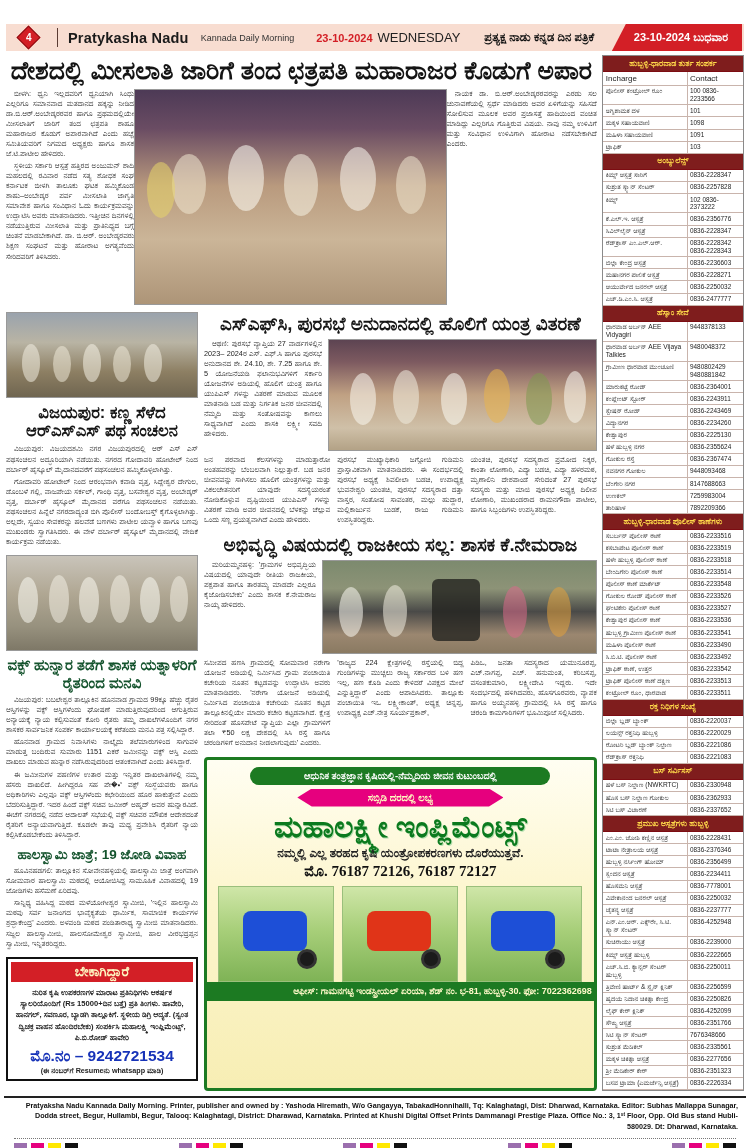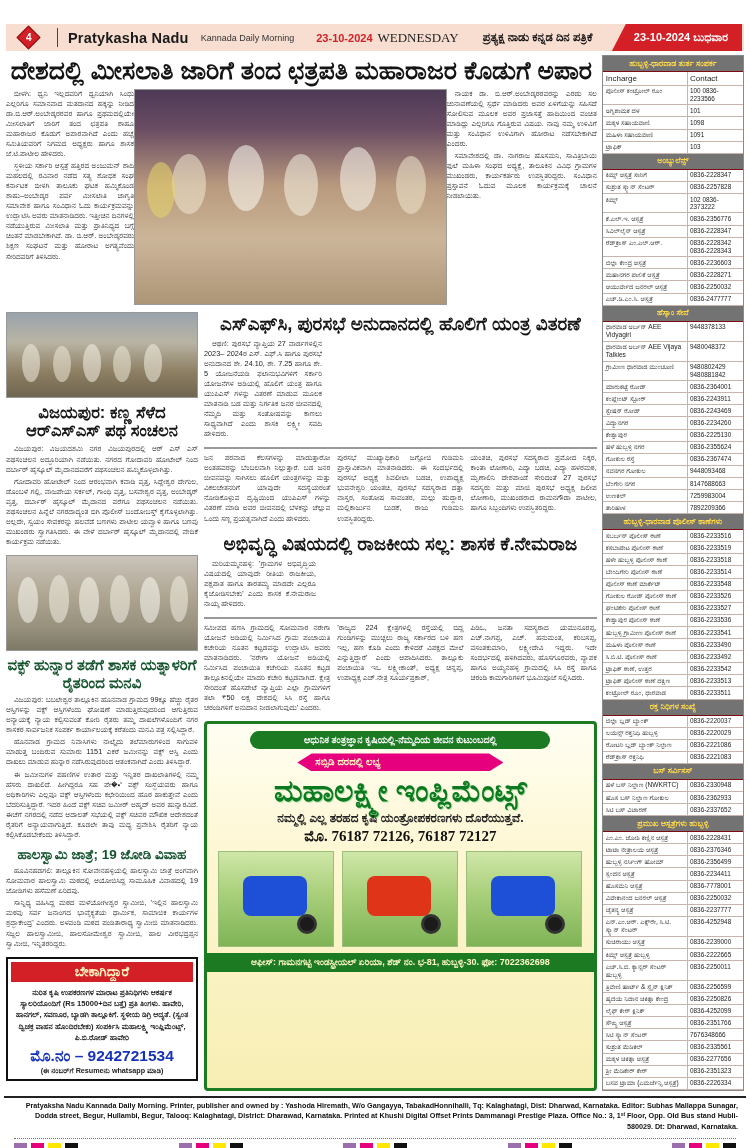--- a/index.html
+++ b/index.html
@@ -8,21 +8,21 @@
   .page { position:relative; width:750px; height:1148px; background:#ffffff; margin:0 auto; overflow:hidden; padding:4px 4px 0 4px; }
 
   
   .masthead { display:flex; align-items:center; height:27px; background:#f8ddd1; margin:20px 2px 4px 2px; padding:0 0 0 8px; position:relative; }
   .page-diamond { width:17px; height:17px; background:#d31f26; transform:rotate(45deg); display:flex; align-items:center; justify-content:center; margin:0 10px 0 6px; border:1px solid #8c0f14; }
   .page-diamond span { transform:rotate(-45deg); color:#fff; font-size:10px; font-weight:bold; }
   .mast-divider { width:1px; height:19px; background:#5a3b33; margin:0 10px; }
   .mast-title { font-size:14.5px; font-weight:bold; color:#1a1a1a; letter-spacing:.2px; }
   .mast-sub { font-size:9px; color:#333; margin-left:12px; }
   .mast-date { font-size:11px; font-weight:bold; color:#d31f26; margin-left:22px; }
-  .mast-day { font-size:13px; color:#222; margin-left:5px; font-family:Liberation Serif, serif; }
+  .mast-day { font-size:13px; color:#222; margin-left:5px; font-family:Liberation Sans, sans-serif; }
   .mast-kn { font-size:11.5px; font-weight:bold; color:#111; margin-left:24px; }
   .date-banner { position:absolute; right:2px; top:0; height:27px; background:#d31f26; color:#fff; font-size:11px; font-weight:bold; display:flex; align-items:center; padding:0 14px 0 22px; clip-path:polygon(14px 0,100% 0,100% 100%,0 100%); }
 
   
   .content { display:flex; gap:5px; height:1036px; overflow:hidden; margin:0 2px; }
   .main { width:594px; display:flex; flex-direction:column; }
   .sidebar { width:143px; border:1px solid #8a8a8a; background:#fdf1ec; overflow:hidden; }
 
   
   .body-txt { font-size:7.3px; line-height:1.38; color:#222; text-align:justify; }
@@ -49,43 +49,43 @@
 
   
   .wanted { border:2px solid #111; margin-top:6px; background:#fff; }
   .wanted-head { background:#d31f26; color:#fef9c3; font-weight:bold; font-size:13.5px; text-align:center; padding:2px 0; margin:3px; }
   .wanted-body { font-size:7.6px; line-height:1.5; text-align:center; padding:2px 6px; color:#222; font-weight:bold; }
   .wanted-phone { color:#1733b8; font-weight:bold; font-size:15.5px; text-align:center; padding:1px 12px; }
   .wanted-note { font-size:7.2px; text-align:center; padding-bottom:4px; color:#222; font-weight:bold; }
 
   
   .h1-mid { font-size:18.5px; font-weight:bold; text-align:center; color:#161616; padding:1px 0 4px 0; }
-  .art-row { display:flex; gap:6px;flex-direction:column; }
+  .art-row { display:flex; gap:6px; }
   .ssc-photo { flex:1; height:112px; background:linear-gradient(180deg,#5d4452 0%,#7d5a60 20%,#c0a183 50%,#cfc0a8 80%,#b3a286 100%); }
   .ssc-coltxt { width:118px; }
   .cols3 { display:flex; gap:7px; margin-top:4px; }
   .cols3 .body-txt { flex:1; }
   .nem-photo { flex:1; height:94px; background:linear-gradient(180deg,#7c8a6e 0%,#8d9377 30%,#4a4a48 55%,#9b8770 80%,#8a7a62 100%); }
   .nem-coltxt { width:112px; }
 
   
   .bigad { border:3px solid #1c7a22; border-radius:4px; margin-top:8px; background:linear-gradient(180deg,#fffef2 0%,#fdf6cf 40%,#f7eeb4 100%); padding:5px 6px 0 6px; position:relative; flex:1; display:flex; flex-direction:column; }
   .ad-pill { background:#1c7a22; color:#ffffff; font-size:9.5px; font-weight:bold; text-align:center; border-radius:10px; padding:3px 10px; width:80%; margin:2px auto 4px auto; }
-  .ad-ribbon { background:#e6007e; color:#fff7c0; font-size:10px; font-weight:bold; padding:3px 18px; width:55%; margin:0 auto 4px auto; clip-path:polygon(0 50%,7% 0,93% 0,100% 50%,93% 100%,7% 100%); }
+  .ad-ribbon { background:#e6007e; color:#fff7c0; font-size:10px; font-weight:bold; text-align:center; padding:3px 18px; width:55%; margin:0 auto 4px auto; clip-path:polygon(0 50%,7% 0,93% 0,100% 50%,93% 100%,7% 100%); }
   .ad-title { font-size:30px; font-weight:bold; color:#0b7a1e; text-align:center; text-shadow:1px 1px 0 #b7e0b0; line-height:1.05; }
   .ad-sub { font-size:12px; font-weight:bold; color:#222; text-align:center; margin-top:4px; }
   .ad-phone { font-size:15px; font-weight:bold; color:#111; text-align:center; margin-top:3px; font-family:"Liberation Serif", serif; }
   .ad-products { display:flex; gap:8px; justify-content:center; margin-top:6px; }
   .product { width:116px; height:96px; border:1px solid #9abf7c; background:linear-gradient(180deg,#cfe6a8 0%,#a8cf7a 45%,#7fb356 100%); position:relative; }
   .equip { position:absolute; left:24px; top:24px; width:64px; height:40px; border-radius:8px; }
   .wheel { position:absolute; right:16px; bottom:12px; width:20px; height:20px; border-radius:50%; background:#1b1b1b; border:3px solid #333; }
-  .ad-address { background:#1c7a22; color:#fff9c9; font-size:9px; font-weight:bold; text-align:center; padding:4px 2px; margin:6px -6px 0 -6px; }
-
-  
-  .sb-header { background:#737373; color:#ffd94a; font-weight:bold; font-size:8px; text-align:center; padding:2.5px 1px; border-bottom:1px solid #7c0c12; }
+  .ad-address { background:#1c7a22; color:#fff9c9; font-size:9px; font-weight:bold; text-align:right; padding:4px 2px; margin:0 -6px 0 -6px; }
+
+  
+  .sb-header { background:#7f1d1d; color:#ffd94a; font-weight:bold; font-size:8px; text-align:center; padding:2.5px 1px; border-bottom:1px solid #7c0c12; }
   .sb-row { display:flex; border-bottom:1px solid #c9b4ac; background:#fff; }
   .sb-label { flex:1; font-size:6.6px; padding:1.6px 3px; color:#222; line-height:1.2; }
   .sb-val { width:56px; font-size:6.4px; padding:1.6px 2px; color:#222; line-height:1.2; border-left:1px solid #c9b4ac; }
   .sb-colhead .sb-label, .sb-colhead .sb-val { font-weight:normal; font-size:8px; }
 
   
   .footer { margin-top:5px; border-top:2px solid #222; padding-top:3px; }
   .imprint { font-size:7.2px; font-weight:bold; color:#111; text-align:right; line-height:1.45; padding:0 8px; }
   .regmarks { display:flex; justify-content:space-between; align-items:center; margin:6px 10px 0 10px; border-top:1px dotted #777; padding-top:4px; }
   .mark-group { display:flex; gap:4px; }
@@ -123,21 +123,20 @@
           <div class="photo lead-photo">
             <div class="blob" style="left:12%;top:30%;width:34px;height:60px;background:#f1e7d2;"></div>
             <div class="blob" style="left:30%;top:26%;width:36px;height:66px;background:#fdfdf6;"></div>
             <div class="blob" style="left:48%;top:30%;width:34px;height:62px;background:#f6f2e4;"></div>
             <div class="blob" style="left:66%;top:27%;width:36px;height:64px;background:#fbfaf2;"></div>
             <div class="blob" style="left:84%;top:31%;width:30px;height:58px;background:#efe6d0;"></div>
             <div class="blob" style="left:4%;top:34%;width:28px;height:56px;background:#e8d66a;"></div>
           </div>
           <div class="body-txt lead-col-r">
             <p>ನಾಯಕ ಡಾ. ಬಿ.ಆರ್.ಅಂಬೇಡ್ಕರರವರನ್ನು ಎರಡು ಸಲ ಚುನಾವಣೆಯಲ್ಲಿ ಸ್ಪರ್ಧೆ ಮಾಡಿದರು ಅವರ ಏಳಿಗೆಯನ್ನು ಸಹಿಸದೆ ಸೋಲಿಸುವ ಮೂಲಕ ಅವರ ಪ್ರಜಾಸತ್ತೆ ಹಾದಿಯಿಂದ ವಂಚಿತ ಮಾಡಿದ್ದು ಎಲ್ಲರಿಗೂ ಗೊತ್ತಿರುವ ವಿಷಯ. ನಾವು ನಮ್ಮ ಉಳಿವಿಗೆ ಮತ್ತು ಸಂವಿಧಾನ ಉಳಿವಿಗಾಗಿ ಹೋರಾಟ ನಡೆಸಬೇಕಾಗಿದೆ ಎಂದರು.</p>
-            <p>ಸಮಾವೇಶದಲ್ಲಿ ಡಾ. ನಾಗರಾಜ ಹೊಸಮನಿ, ಸಾವಿತ್ರಿಬಾಯಿ ಫುಲೆ ಮಹಿಳಾ ಸಂಘದ ಅಧ್ಯಕ್ಷೆ, ತಾಲೂಕಿನ ವಿವಿಧ ಗ್ರಾಮಗಳ ಮುಖಂಡರು, ಕಾರ್ಯಕರ್ತರು ಉಪಸ್ಥಿತರಿದ್ದರು. ಸಂವಿಧಾನ ಪ್ರಸ್ತಾವನೆ ಓದುವ ಮೂಲಕ ಕಾರ್ಯಕ್ರಮಕ್ಕೆ ಚಾಲನೆ ನೀಡಲಾಯಿತು.</p>
           </div>
         </div>
       </section>
 
       <div class="main-lower">
 
         <div class="left-col">
 
           <section>
             <div class="photo photo-rss">

